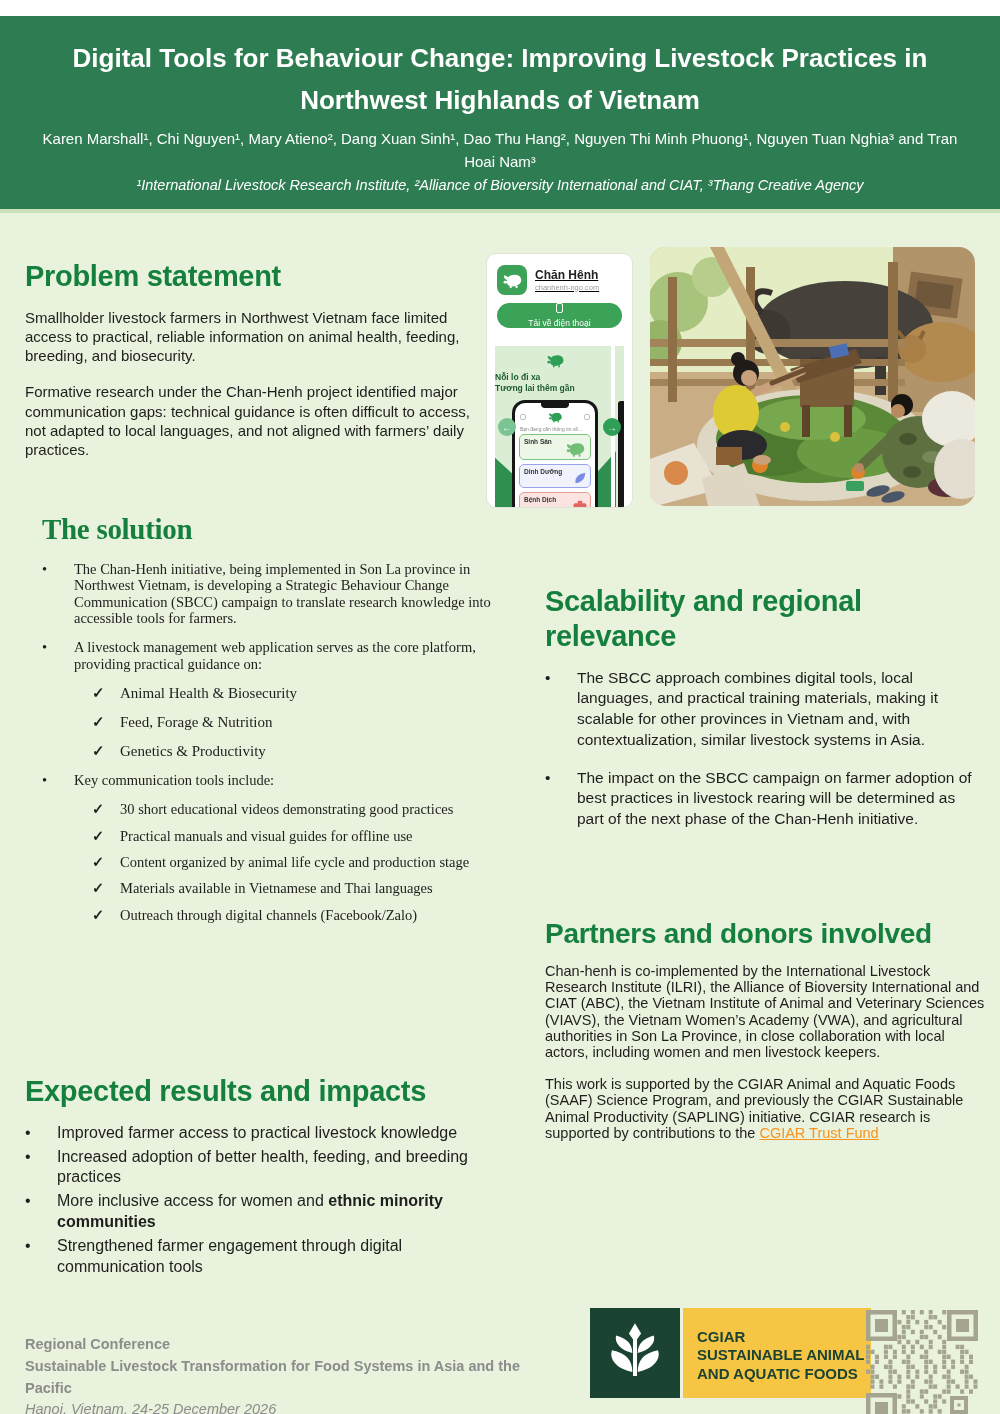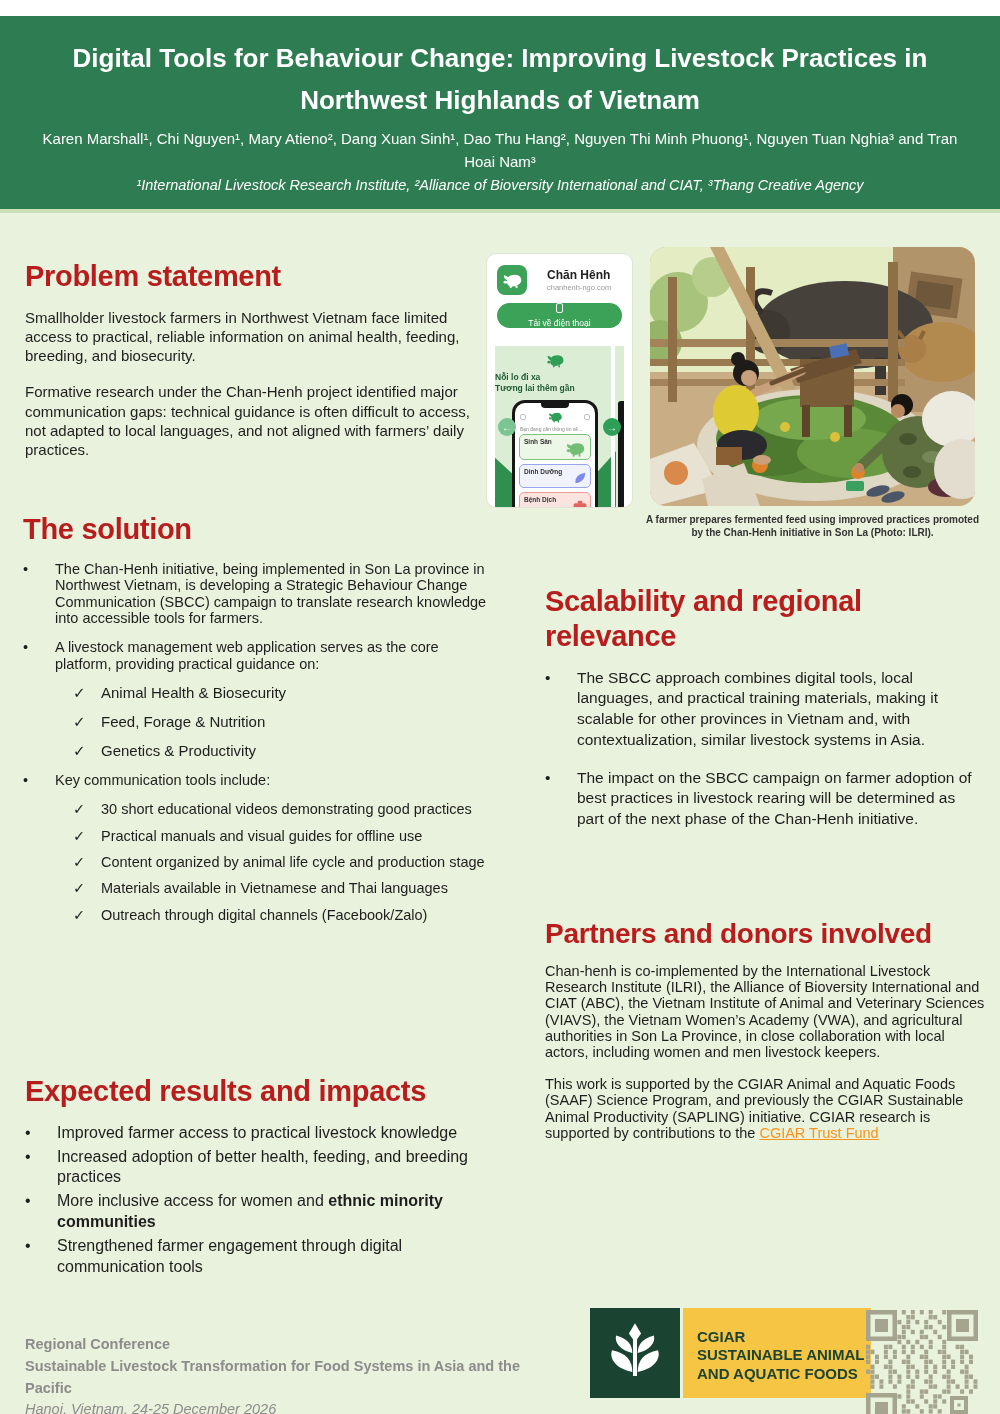--- a/index.html
+++ b/index.html
@@ -9,49 +9,49 @@
 
   
   .banner { position:absolute; top:0; left:0; width:1000px; height:197px; background:#2E7C51;
             border-bottom:4px solid #CBE0B8; color:#fff; text-align:center; }
   .banner h1 { font-size:26px; font-weight:700; line-height:1.6; max-width:950px; margin:0 auto; padding-top:22px; }
   .authors { font-size:15px; line-height:1.55; max-width:930px; margin:6px auto 0; }
   .affil   { font-size:14.5px; font-style:italic; margin-top:3px; }
 
   
   section { position:absolute; color:#1E1E1E; }
-  .g-h2 { color:#b91c1c; font-weight:700; font-size:29px; line-height:1.2; margin-bottom:14px; letter-spacing:-0.3px; }
+  .g-h2 { color:#15803d; font-weight:700; font-size:29px; line-height:1.2; margin-bottom:14px; letter-spacing:-0.3px; }
   .b-li, .chk, .e-li, .s-li { display:flex; }
   .dot { width:32px; flex:0 0 32px; }
   .check { width:28px; flex:0 0 28px; font-weight:700; }
 
   #problem { left:25px; top:243px; width:462px; }
   #problem p { font-size:15px; line-height:1.28; margin-bottom:17px; }
 
-  #solution { left:23px; top:496px; width:470px; }
+  #solution { left:42px; top:496px; width:470px;font-family:Liberation Serif, serif; }
   #solution .b-li { font-size:14.5px; line-height:1.13; margin-bottom:13px; }
   #solution .chk  { margin-left:50px; gap:0; line-height:1.13; margin-bottom:12px; }
   .chk.lvl1 { font-size:15px; }
   .chk.lvl2 { font-size:14.5px; margin-bottom:10px !important; }
 
   #expected { left:25px; top:1058px; width:470px; }
   #expected .e-li { font-size:16px; line-height:1.3; margin-bottom:3px; }
 
   #scalability { left:545px; top:568px; width:440px; }
   #scalability .s-li { font-size:15.5px; line-height:1.34; margin-bottom:17px; }
 
   #partnersSec { left:545px; top:901px; width:441px; }
   #partnersSec .g-h2 { font-size:28px; margin-bottom:12px; }
   #partnersSec p { font-size:14.5px; line-height:1.13; margin-bottom:15px; }
   .link { color:#F7941D; text-decoration:underline; cursor:pointer; }
 
   
   #appCard { position:absolute; left:486px; top:237px; width:147px; height:255px; background:#fff;
              border:1px solid #E0E4D6; border-radius:10px; overflow:hidden; }
-  .app-head { display:flex; align-items:center; gap:20px; padding:11px 10px 6px; }
+  .app-head { display:flex; align-items:center; gap:8px; padding:11px 10px 6px;text-decoration:underline; }
   .app-icon { width:30px; height:30px; background:#3BA257; border-radius:8px; display:flex; align-items:center; justify-content:center; color:#fff; flex:0 0 30px; }
   .app-name { font-size:12px; font-weight:700; color:#222; line-height:1.2; }
   .app-domain { font-size:7.5px; color:#9a9a9a; }
   .dl-btn { margin:2px 10px 9px; height:25px; background:#3BA257; border-radius:13px; color:#fff;
             font-size:8.5px; display:flex; align-items:center; justify-content:center; gap:5px;flex-direction:column; }
   .phone-glyph { width:7px; height:11px; border:1px solid #fff; border-radius:2px; display:inline-block; }
   .carousel { position:absolute; top:92px; left:8px; right:8px; bottom:0; background:#DCEDD6; overflow:hidden; }
   .mini-pig { position:absolute; top:7px; left:0; right:10px; display:flex; justify-content:center; color:#2F9E57; }
   .slogan { position:absolute; top:26px; left:0; right:10px; font-size:8.5px; font-weight:700;
             color:#1E5B33; line-height:1.35; }
@@ -353,21 +353,20 @@
       <rect x="196" y="234" width="18" height="10" rx="2" fill="#3AA060"></rect>
 
       <polygon points="0,212 44,196 70,242 6,259 0,259" fill="#E8E2D2"></polygon>
       <circle cx="26" cy="226" r="12" fill="#D98A4A"></circle>
       <polygon points="52,232 94,216 110,259 58,259" fill="#DED6C2"></polygon>
 
       <ellipse cx="302" cy="172" rx="30" ry="28" fill="#ECEADF"></ellipse>
       <ellipse cx="312" cy="222" rx="28" ry="30" fill="#E2DDCF"></ellipse>
     </svg>
   </figure>
-  <figcaption id="caption">A farmer prepares fermented feed using improved practices promoted by the Chan-Henh initiative in Son La (Photo: ILRI).</figcaption>
 
   <div id="confInfo">
     <div class="conf-b">Regional Conference</div>
     <div class="conf-b">Sustainable Livestock Transformation for Food Systems in Asia and the Pacific</div>
     <div class="conf-i">Hanoi, Vietnam, 24-25 December 2026</div>
   </div>
 
   <div id="cgiarLogo">
     <div class="cg-sq">
       <svg width="54" height="68" viewBox="0 0 80 92" fill="#fff">

